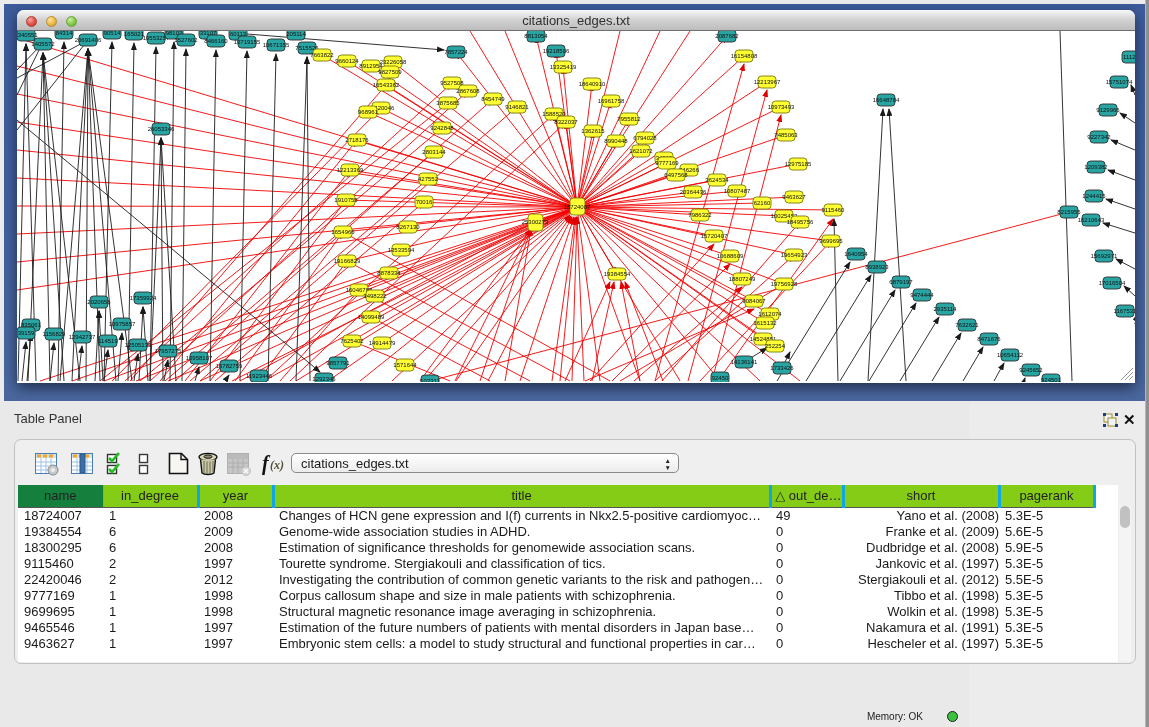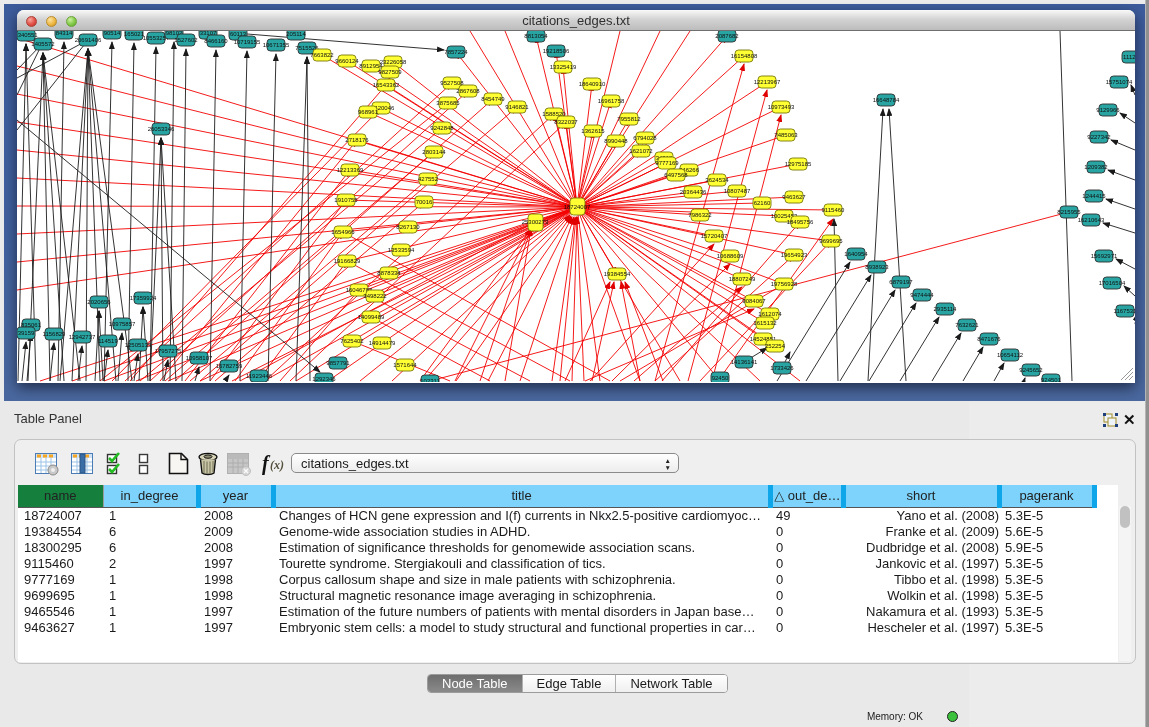--- a/index.html
+++ b/index.html
@@ -20,22 +20,22 @@
 .tpanel .hdr{position:absolute;left:14px;top:10px;font-size:13px;color:#333}
 .float-ic{position:absolute;left:1103px;top:12px;width:15px;height:14px}
 .close-x{position:absolute;left:1123px;top:10px;font-size:15px;font-weight:bold;color:#111}
 .wpanel{position:absolute;left:14px;top:38px;width:1122px;height:225px;background:#efefef;
  border:1px solid #c2c2c2;border-radius:7px}
 .ddown{position:absolute;left:276px;top:13px;width:388px;height:20px;border:1px solid #8a8a8a;border-radius:5px;
  background:linear-gradient(#fff,#ececec);font-size:13px;color:#1a1a1a;line-height:19px;padding-left:9px}
 .ddar{position:absolute;right:7px;top:3px;font-size:6.5px;color:#222;line-height:7px;letter-spacing:0}
 .tblwrap{position:absolute;left:3px;top:45px;width:1100px;height:177px;overflow:hidden;background:#fff}
 table{border-collapse:collapse;table-layout:fixed;width:1076px;font-size:13px;color:#1a1a1a}
-th{height:22px;background:#7dd3fc;font-weight:normal;font-size:13px;color:#222;
- border-right:5px solid #0ea5e9;border-bottom:1px solid #555;padding:0}
+th{height:22px;background:#84cc16;font-weight:normal;font-size:13px;color:#222;
+ border-right:3px solid #0ea5e9;border-bottom:1px solid #555;padding:0}
 th.c1{background:#15803d;border-right:1px solid #9a9a9a}
 td{height:16px;padding:0 0 0 6px;white-space:nowrap;overflow:hidden}
 td.c2,td.c3{}
 td.c6{text-align:right;padding:0}
 .c1{width:85px}.c2{width:95px}.c3{width:75px}.c4{width:497px}.c5{width:73px}.c6{width:156px}.c7{width:95px}
 .sbar{position:absolute;right:4px;top:66px;width:12px;height:155px;background:#f4f4f4}
 .sthumb{position:absolute;left:1px;top:0;width:10px;height:22px;border-radius:5px;background:#c1c1c1}
 .tabs{position:absolute;left:427px;top:273px;height:19px;display:flex;border:1px solid #9b9b9b;border-radius:4px;
  overflow:hidden;background:#fff;font-size:13px}
 .tabs div{padding:0 14px;line-height:18px;color:#1a1a1a;background:linear-gradient(#fff,#efefef);border-right:1px solid #b0b0b0}
@@ -668,20 +668,29 @@
             <tr>
               <td class="c1">9115460</td>
               <td class="c2">2</td>
               <td class="c3">1997</td>
               <td class="c4">Tourette syndrome. Stergiakouli and classification of tics.</td>
               <td class="c5">0</td>
               <td class="c6">Jankovic et al. (1997)</td>
               <td class="c7">5.3E-5</td>
             </tr>
             <tr>
+              <td class="c1">22420046</td>
+              <td class="c2">2</td>
+              <td class="c3">2012</td>
+              <td class="c4">Investigating the contribution of common genetic variants to the risk and pathogen…</td>
+              <td class="c5">0</td>
+              <td class="c6">Stergiakouli et al. (2012)</td>
+              <td class="c7">5.5E-5</td>
+            </tr>
+            <tr>
               <td class="c1">9777169</td>
               <td class="c2">1</td>
               <td class="c3">1998</td>
               <td class="c4">Corpus callosum shape and size in male patients with schizophrenia.</td>
               <td class="c5">0</td>
               <td class="c6">Tibbo et al. (1998)</td>
               <td class="c7">5.3E-5</td>
             </tr>
             <tr>
               <td class="c1">9699695</td>
@@ -691,38 +700,33 @@
               <td class="c5">0</td>
               <td class="c6">Wolkin et al. (1998)</td>
               <td class="c7">5.3E-5</td>
             </tr>
             <tr>
               <td class="c1">9465546</td>
               <td class="c2">1</td>
               <td class="c3">1997</td>
               <td class="c4">Estimation of the future numbers of patients with mental disorders in Japan base…</td>
               <td class="c5">0</td>
-              <td class="c6">Nakamura et al. (1993)</td>
+              <td class="c6">Nakamura et al. (1991)</td>
               <td class="c7">5.3E-5</td>
             </tr>
             <tr>
               <td class="c1">9463627</td>
               <td class="c2">1</td>
               <td class="c3">1997</td>
               <td class="c4">Embryonic stem cells: a model to study structural and functional properties in car…</td>
               <td class="c5">0</td>
               <td class="c6">Hescheler et al. (1997)</td>
               <td class="c7">5.3E-5</td>
             </tr>
    </tbody>
         </table>
   </div>
   <div class="sbar">
         <div class="sthumb"></div>
       </div>
  </div>
- <div class="tabs">
-      <div class="sel">Node Table</div>
-      <div>Edge Table</div>
-      <div>Network Table</div>
-    </div>
  <div class="mem">Memory: OK</div>
     <div class="memdot"></div>
 </div>
 </body></html>

